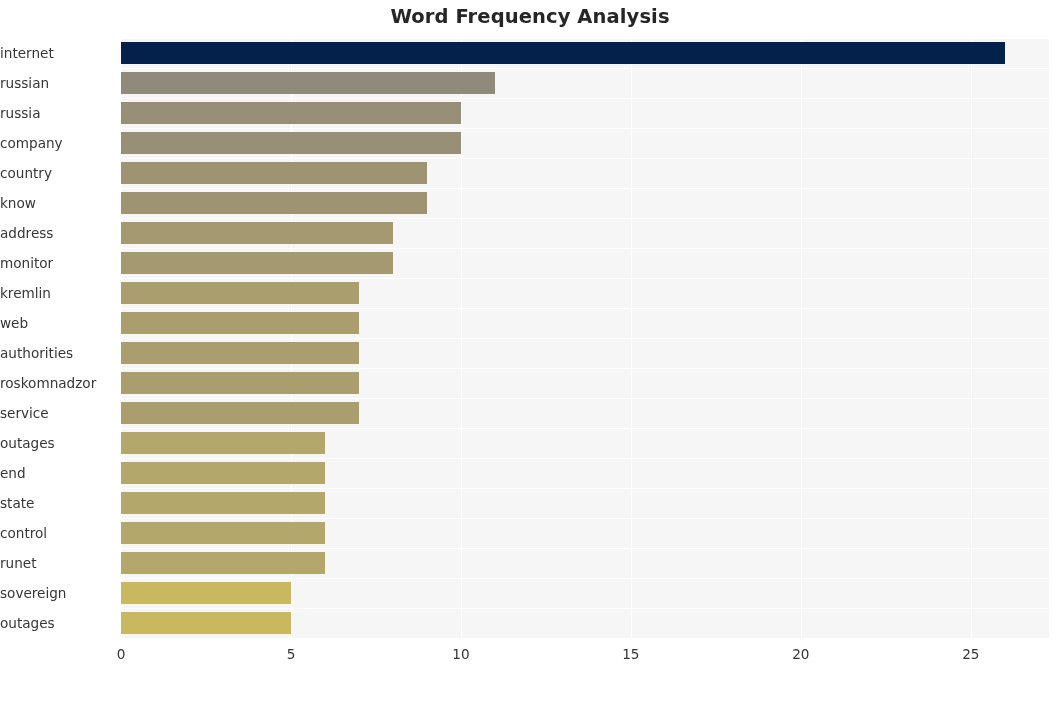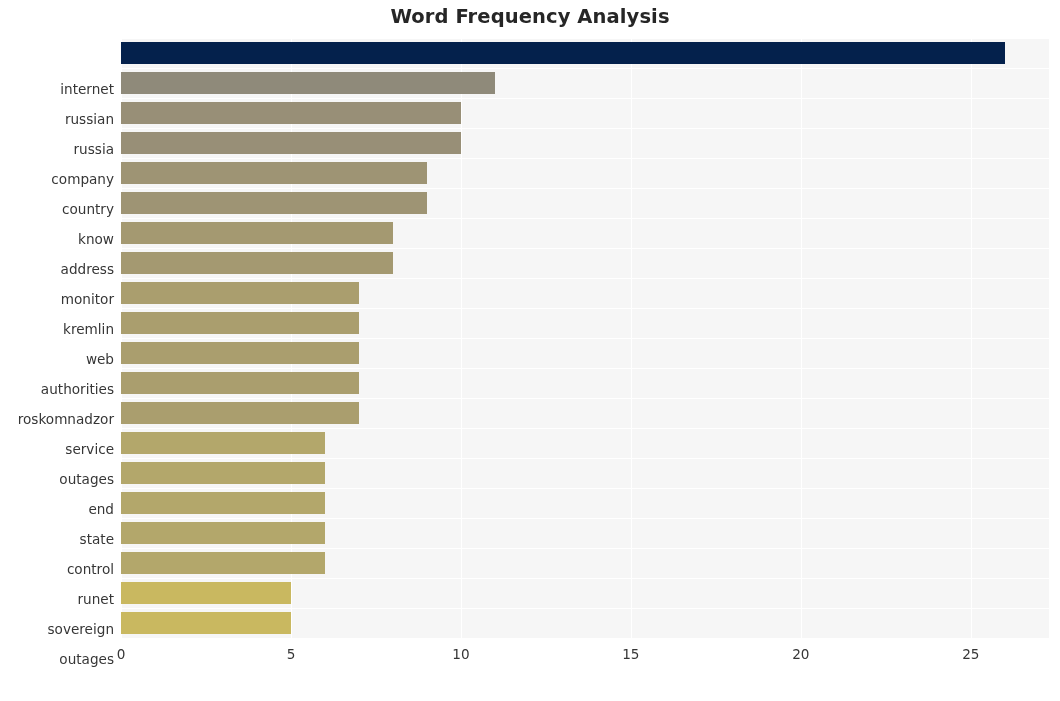--- a/index.html
+++ b/index.html
@@ -74,26 +74,25 @@
     position: absolute;
     left: 0;
     top: 38px;
     width: 114px;
     height: 600px;
   }
   .ytick {
     position: absolute;
     right: 0;
     width: 114px;
-    text-align: right;
+    text-align: left;
     font-size: 13.6px;
     color: #363636;
     line-height: 16px;
     white-space: nowrap;
-    margin-top: 36px;
   }
 
   
   #x-tick-labels {
     position: absolute;
     left: 0;
     top: 646px;
     width: 1060px;
     height: 20px;
   }

